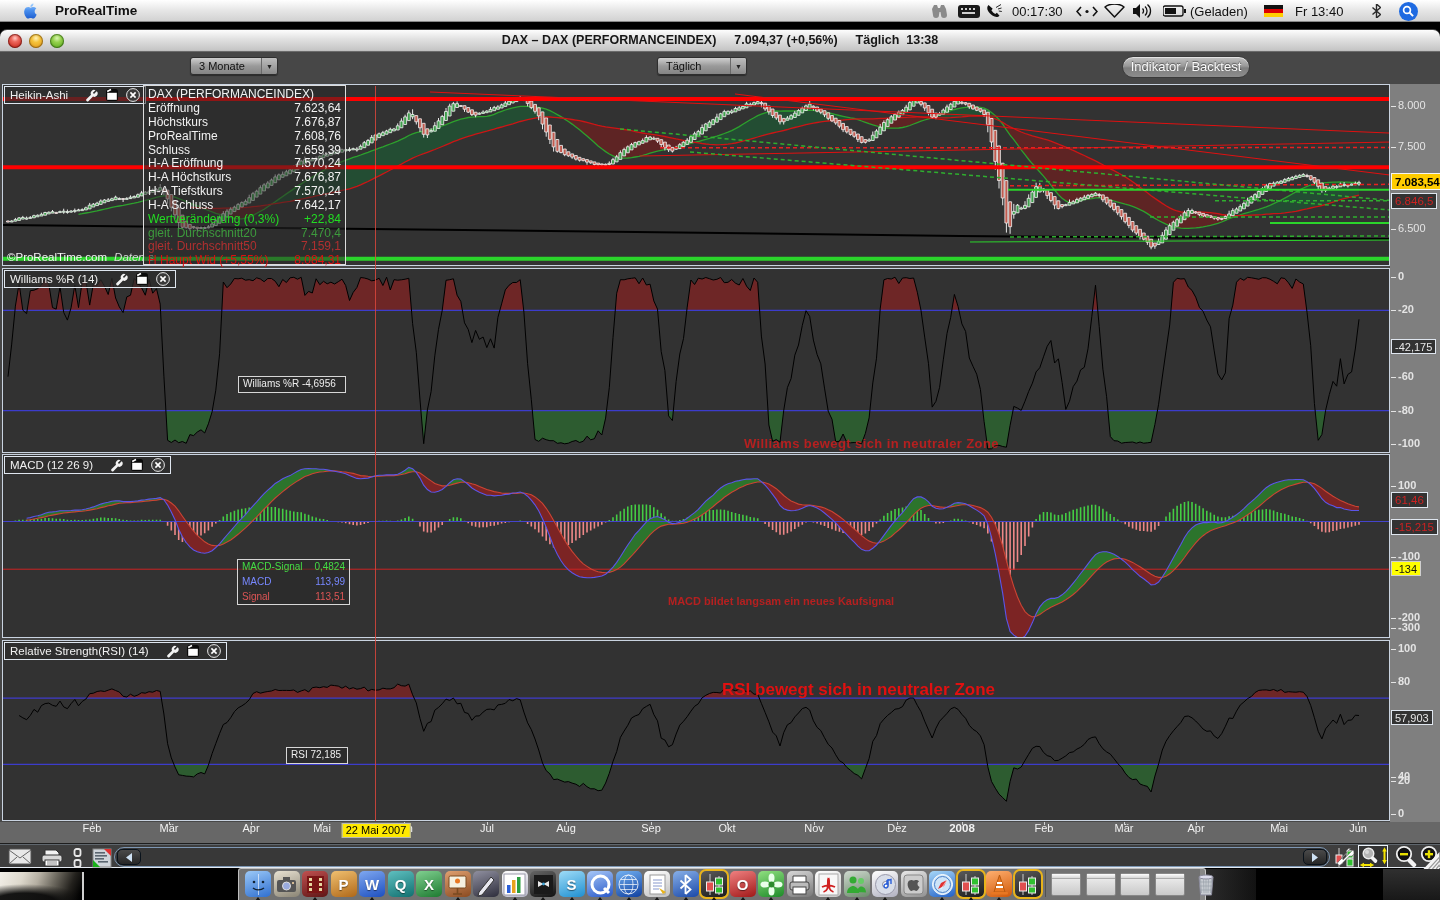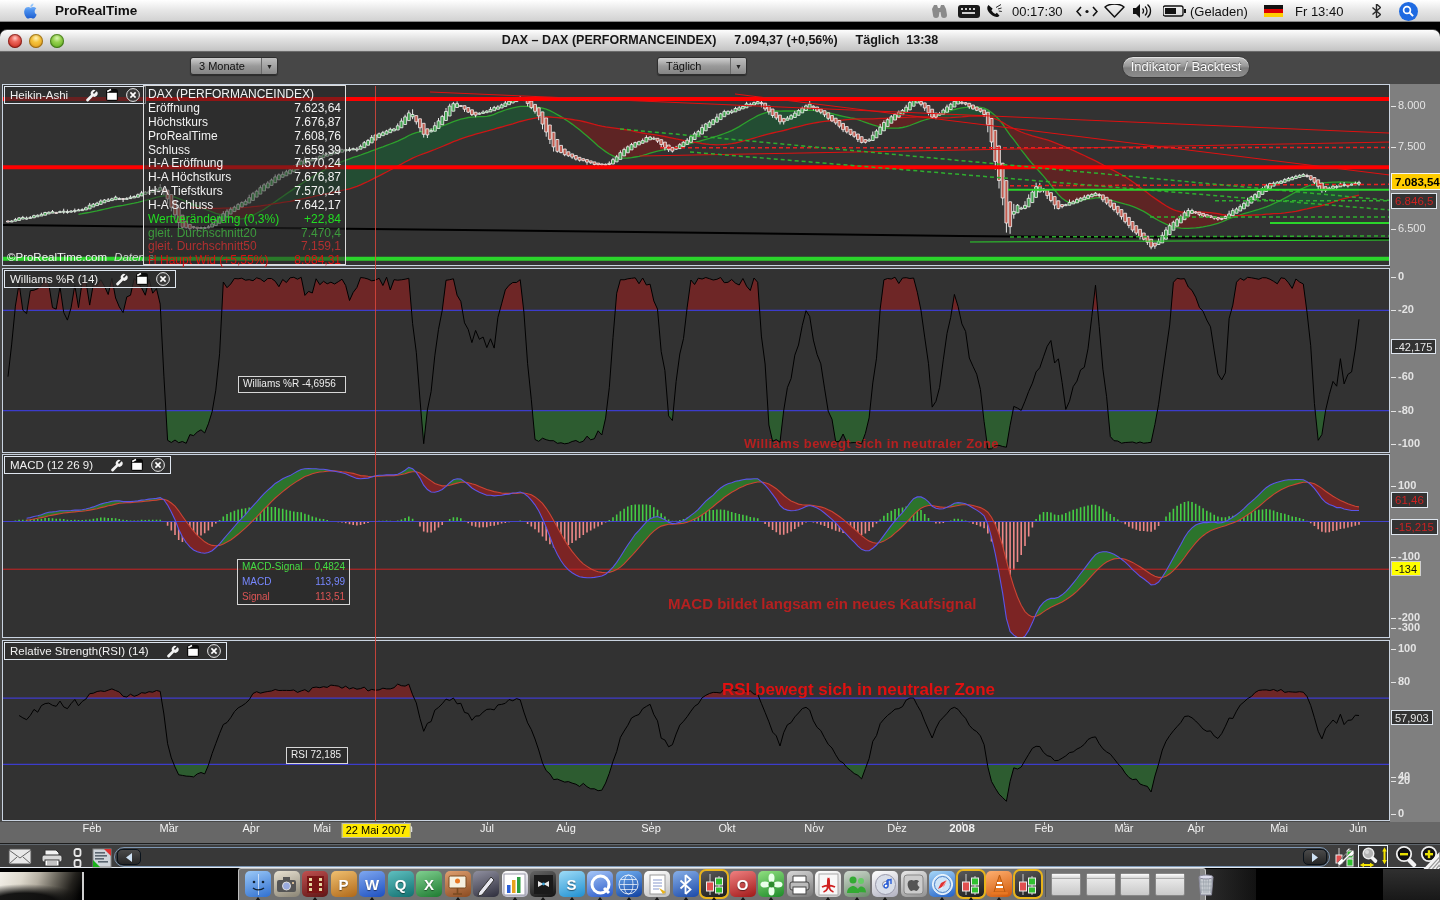--- a/index.html
+++ b/index.html
@@ -393,21 +393,21 @@
           </div>
           <div style="display: flex; justify-content: space-between; height: 15px; color: rgb(119, 136, 255);">
             <span>MACD</span>
             <span>113,99</span>
           </div>
           <div style="display: flex; justify-content: space-between; height: 15px; color: rgb(221, 85, 85);">
             <span>Signal</span>
             <span>113,51</span>
           </div>
         </div>
-      <div class="note" style="left:665px; top:140px; font-size:15px;">MACD bildet langsam ein neues Kaufsignal</div>
+      <div class="note" style="left:665px; top:140px; font-size:11px;">MACD bildet langsam ein neues Kaufsignal</div>
     </div>
 
     <div class="panel" id="panel-rsi" style="top:558px; height:181px;">
       <svg id="svg-rsi" width="1386" height="179">
           <clipPath id="clip2">
             <rect x="0" y="0" width="1386" height="57.14999999999998"></rect>
           </clipPath>
           <path d="M5 57.1L5.0 89.9L8.7 85.8L12.4 78.5L16.1 74.5L19.8 76.8L23.6 78.7L27.3 74.4L31.0 68.4L34.7 71.2L38.4 64.6L42.1 62.6L45.8 62.1L49.5 64.3L53.2 65.3L57.0 60.1L60.7 65.9L64.4 67.7L68.1 62.6L71.8 58.5L75.5 64.8L79.2 60.5L82.9 58.0L86.7 52.7L90.4 52.2L94.1 50.5L97.8 49.9L101.5 50.5L105.2 49.2L108.9 47.9L112.6 49.5L116.3 51.0L120.1 55.3L123.8 56.0L127.5 53.2L131.2 55.3L134.9 54.0L138.6 51.7L142.3 52.2L146.0 50.7L149.7 51.2L153.5 49.5L157.2 50.4L160.9 73.0L164.6 102.7L168.3 116.9L172.0 126.0L175.7 133.8L179.4 134.4L183.2 135.1L186.9 135.3L190.6 135.9L194.3 132.9L198.0 131.5L201.7 132.9L205.4 124.2L209.1 112.6L212.8 102.5L216.6 92.4L220.3 83.5L224.0 81.5L227.7 76.7L231.4 70.7L235.1 66.9L238.8 64.9L242.5 62.4L246.2 58.8L250.0 52.5L253.7 50.7L257.4 52.2L261.1 51.2L264.8 50.5L268.5 50.0L272.2 48.5L275.9 49.5L279.7 49.4L283.4 49.4L287.1 49.5L290.8 49.0L294.5 51.4L298.2 49.9L301.9 48.7L305.6 51.0L309.3 46.7L313.1 46.1L316.8 46.7L320.5 45.7L324.2 46.4L327.9 44.1L331.6 44.6L335.3 45.1L339.0 47.2L342.7 45.2L346.5 47.9L350.2 46.7L353.9 48.2L357.6 47.6L361.3 46.1L365.0 50.0L368.7 48.4L372.4 49.2L376.1 48.9L379.9 47.2L383.6 47.9L387.3 47.9L391.0 46.7L394.7 43.1L398.4 44.7L402.1 45.1L405.8 43.2L409.6 53.8L413.3 61.9L417.0 77.5L420.7 90.3L424.4 82.3L428.1 80.5L431.8 69.2L435.5 66.4L439.2 62.8L443.0 58.1L446.7 59.5L450.4 57.0L454.1 62.8L457.8 62.3L461.5 71.4L465.2 72.5L468.9 79.3L472.6 75.0L476.4 74.9L480.1 71.1L483.8 68.4L487.5 68.1L491.2 68.9L494.9 63.9L498.6 63.4L502.3 62.3L506.1 58.5L509.8 59.8L513.5 57.6L517.2 58.8L520.9 71.1L524.6 81.8L528.3 88.6L532.0 98.0L535.7 109.0L539.5 122.0L543.2 129.6L546.9 132.9L550.6 138.6L554.3 138.1L558.0 139.6L561.7 141.1L565.4 140.6L569.1 142.1L572.9 143.2L576.6 145.5L580.3 142.4L584.0 145.7L587.7 147.8L591.4 147.8L595.1 149.7L598.8 149.2L602.6 142.1L606.3 132.3L610.0 120.4L613.7 110.6L617.4 96.4L621.1 90.1L624.8 84.3L628.5 77.0L632.2 74.9L636.0 73.5L639.7 67.7L643.4 65.4L647.1 63.3L650.8 73.5L654.5 79.8L658.2 97.2L661.9 99.0L665.6 105.8L669.4 103.7L673.1 93.1L676.8 84.1L680.5 80.3L684.2 75.7L687.9 70.2L691.6 65.3L695.3 62.8L699.1 56.8L702.8 54.3L706.5 52.5L710.2 51.4L713.9 51.5L717.6 52.0L721.3 47.7L725.0 48.9L728.7 48.5L732.5 49.7L736.2 48.2L739.9 48.9L743.6 50.7L747.3 49.9L751.0 53.2L754.7 53.2L758.4 62.4L762.1 71.4L765.9 80.8L769.6 91.1L773.3 94.9L777.0 105.0L780.7 91.6L784.4 83.8L788.1 81.6L791.8 75.9L795.5 72.0L799.3 67.6L803.0 66.3L806.7 69.1L810.4 79.8L814.1 86.3L817.8 89.6L821.5 96.7L825.2 103.3L829.0 107.0L832.7 113.8L836.4 119.7L840.1 121.9L843.8 126.3L847.5 129.3L851.2 132.5L854.9 134.3L858.6 137.9L862.4 127.5L866.1 117.6L869.8 100.3L873.5 94.6L877.2 82.6L880.9 78.2L884.6 74.4L888.3 71.5L892.0 68.2L895.8 67.6L899.5 65.6L903.2 59.0L906.9 57.1L910.6 57.1L914.3 64.4L918.0 70.7L921.7 80.2L925.5 88.9L929.2 97.0L932.9 87.3L936.6 80.2L940.3 76.3L944.0 72.4L947.7 67.9L951.4 66.3L955.1 68.4L958.9 73.4L962.6 77.3L966.3 84.3L970.0 88.3L973.7 90.6L977.4 94.9L981.1 103.7L984.8 125.7L988.5 140.4L992.3 147.2L996.0 153.1L999.7 156.6L1003.4 160.3L1007.1 140.4L1010.8 126.8L1014.5 128.0L1018.2 126.0L1022.0 119.5L1025.7 113.3L1029.4 107.3L1033.1 105.3L1036.8 105.6L1040.5 111.4L1044.2 114.6L1047.9 115.7L1051.6 119.7L1055.4 119.4L1059.1 117.2L1062.8 114.9L1066.5 111.6L1070.2 110.9L1073.9 108.1L1077.6 106.3L1081.3 103.3L1085.0 98.5L1088.8 96.5L1092.5 95.9L1096.2 102.7L1099.9 107.8L1103.6 110.9L1107.3 113.1L1111.0 117.7L1114.7 122.5L1118.5 126.3L1122.2 132.1L1125.9 136.4L1129.6 138.6L1133.3 138.1L1137.0 143.0L1140.7 144.4L1144.4 145.4L1148.1 151.0L1151.9 135.1L1155.6 122.9L1159.3 109.0L1163.0 100.3L1166.7 94.6L1170.4 89.8L1174.1 85.6L1177.8 81.5L1181.5 75.5L1185.3 75.0L1189.0 76.8L1192.7 80.0L1196.4 83.8L1200.1 88.1L1203.8 90.3L1207.5 89.9L1211.2 95.0L1214.9 97.5L1218.7 92.6L1222.4 85.3L1226.1 77.0L1229.8 77.5L1233.5 70.1L1237.2 64.1L1240.9 61.0L1244.6 57.6L1248.4 55.5L1252.1 51.5L1255.8 49.4L1259.5 49.0L1263.2 48.9L1266.9 49.5L1270.6 48.5L1274.3 50.2L1278.0 48.5L1281.8 51.4L1285.5 50.7L1289.2 51.0L1292.9 51.2L1296.6 50.7L1300.3 51.2L1304.0 55.5L1307.7 64.4L1311.4 76.7L1315.2 90.3L1318.9 97.9L1322.6 87.8L1326.3 83.5L1330.0 79.0L1333.7 82.3L1337.4 73.2L1341.1 83.6L1344.9 79.3L1348.6 79.0L1352.3 74.2L1356.0 74.5L1356.0 57.1Z" fill="#6e2626" clip-path="url(#clip2)"></path>
           <clipPath id="clip3">
             <rect x="0" y="123.35000000000002" width="1386" height="55.64999999999998"></rect>

